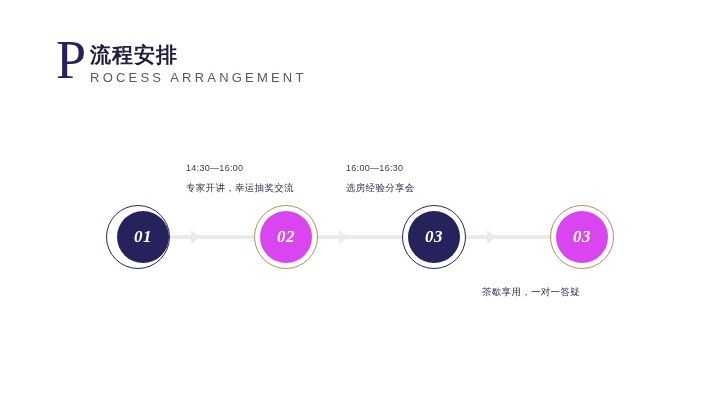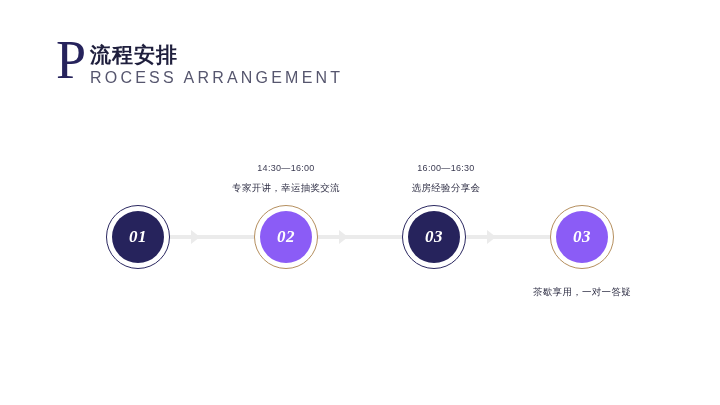--- a/index.html
+++ b/index.html
@@ -45,21 +45,21 @@
     padding-top: 4px;
   }
   .title-cn {
     font-size: 21px;
     color: #1f1f3d;
     font-weight: 700;
     letter-spacing: 1px;
     line-height: 25px;
   }
   .title-en {
-    font-size: 16px;
+    font-size: 13px;
     color: #56566e;
     letter-spacing: 3.2px;
     line-height: 16px;
     margin-top: 3px;
     font-weight: 400;
   }
 
   
   .timeline {
     position: absolute;
@@ -118,27 +118,27 @@
   .node.dark {
     border: 1px solid #2a2760;
   }
   .node.dark .inner {
     background: #26235c;
   }
   .node.gold {
     border: 1px solid #b58f5e;
   }
   .node.gold .inner {
-    background: #8b5cf6;
+    background: #d946ef;
   }
 
   
   .label {
     position: absolute;
-    text-align: center;
+    text-align: left;
     width: 200px;
   }
   .label .time {
     font-size: 9px;
     color: #3b3b52;
     line-height: 14px;
     letter-spacing: 0.3px;
   }
   .label .desc {
     font-size: 9.5px;
@@ -164,21 +164,21 @@
   </div>
 
   <div class="timeline">
 
     <div class="track"></div>
 
     <div class="arrow" style="left:191px;"></div>
     <div class="arrow" style="left:339px;"></div>
     <div class="arrow" style="left:487px;"></div>
 
-    <div class="node dark" style="left:106px;">
+    <div class="node dark" style="left:106px;justify-content:flex-end;">
       <div class="inner">
         <span class="node-num">01</span>
       </div>
     </div>
 
     <div class="node gold" style="left:254px;">
       <div class="inner">
         <span class="node-num">02</span>
       </div>
     </div>

